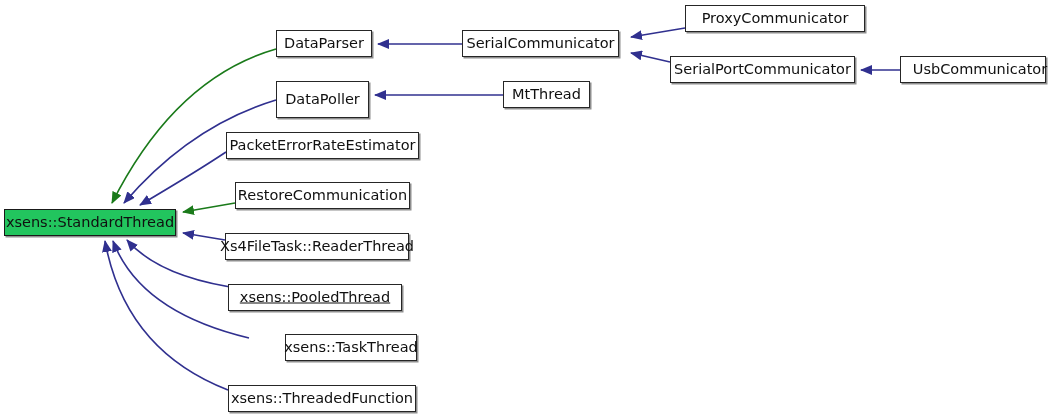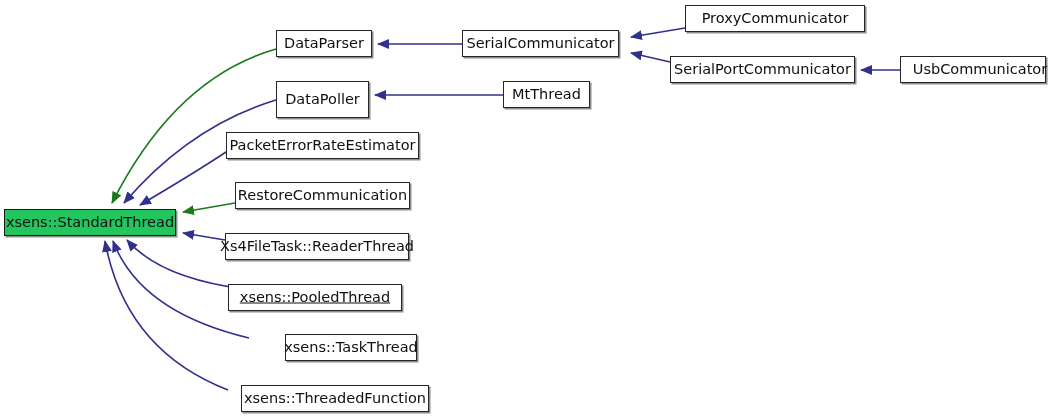--- a/index.html
+++ b/index.html
@@ -114,18 +114,18 @@
       </div>
       <div class="node" style="left: 225px; top: 233px; width: 184px; height: 27px;">
         <span class="node-label">Xs4FileTask::ReaderThread</span>
       </div>
       <div class="node" style="left: 228px; top: 284px; width: 174px; height: 27px; text-decoration: underline;">
         <span class="node-label">xsens::PooledThread</span>
       </div>
       <div class="node" style="left: 249px; top: 334px; width: 132px; height: 27px; margin-left: 36px;">
         <span class="node-label">xsens::TaskThread</span>
       </div>
-      <div class="node" style="left: 228px; top: 385px; width: 188px; height: 27px; margin-left: 13px;">
+      <div class="node" style="left: 228px; top: 385px; width: 188px; height: 27px;">
         <span class="node-label">xsens::ThreadedFunction</span>
       </div>
     </div>
 
 </div>
 
 </body></html>

